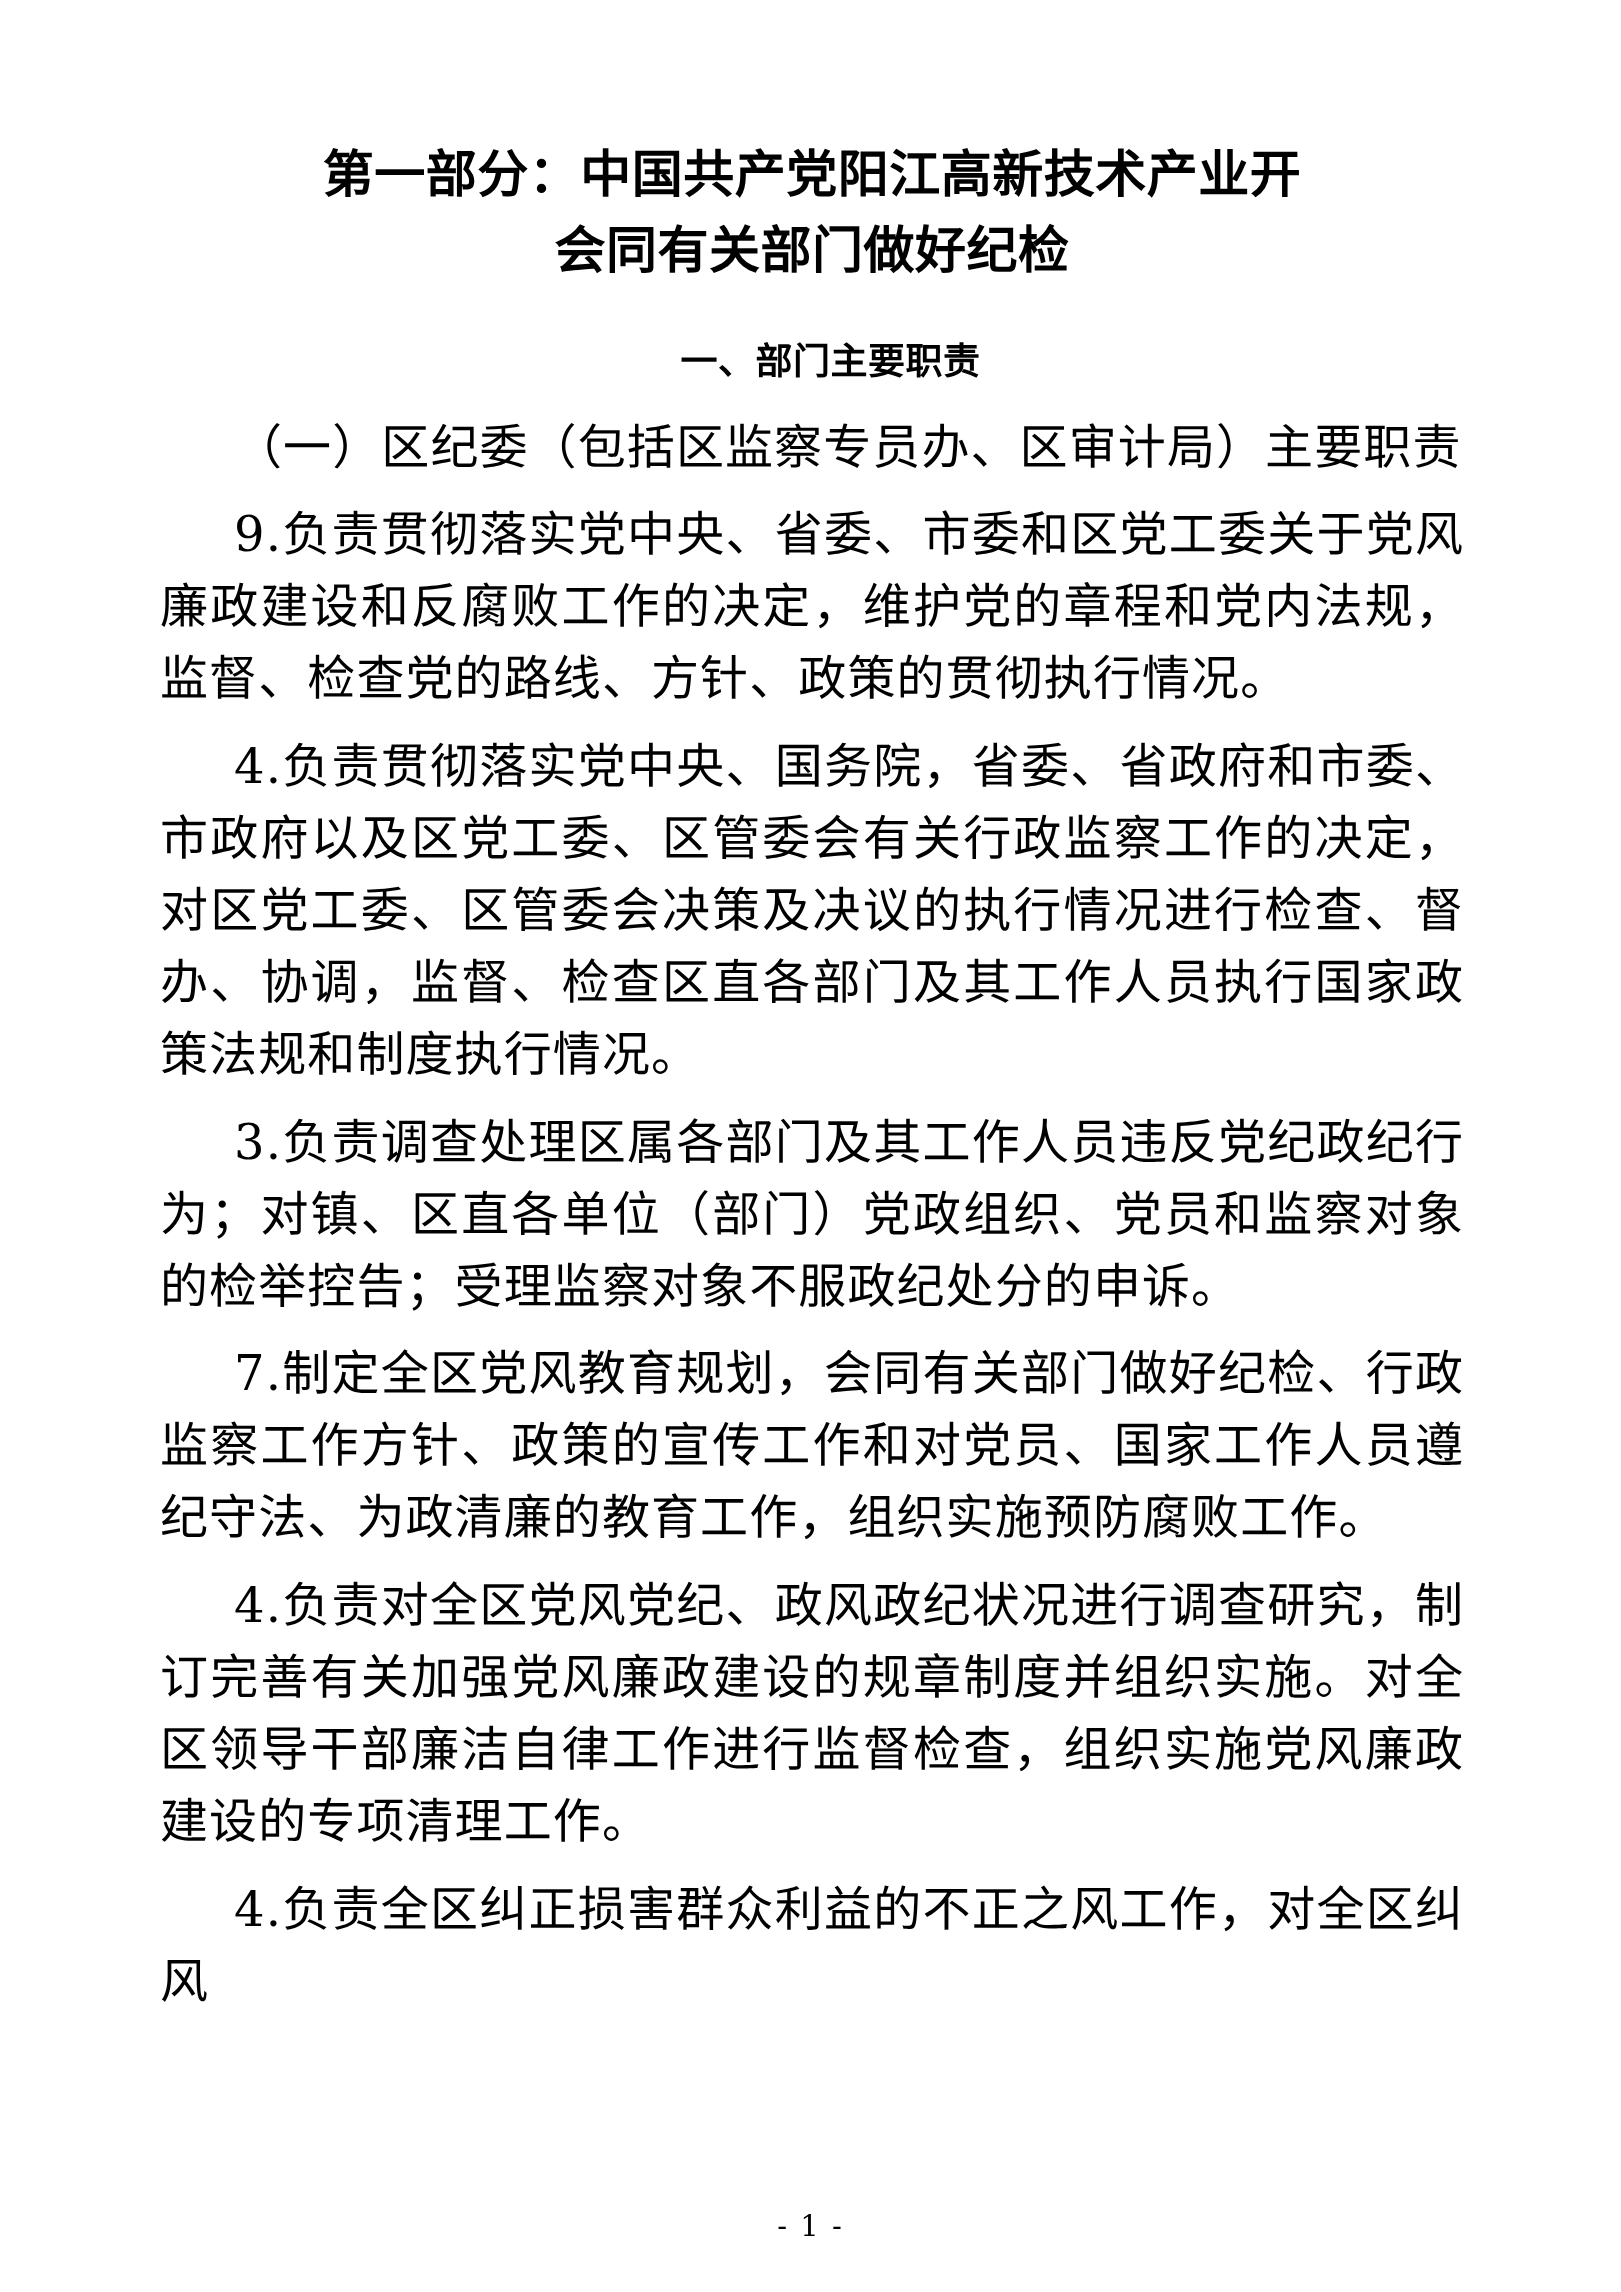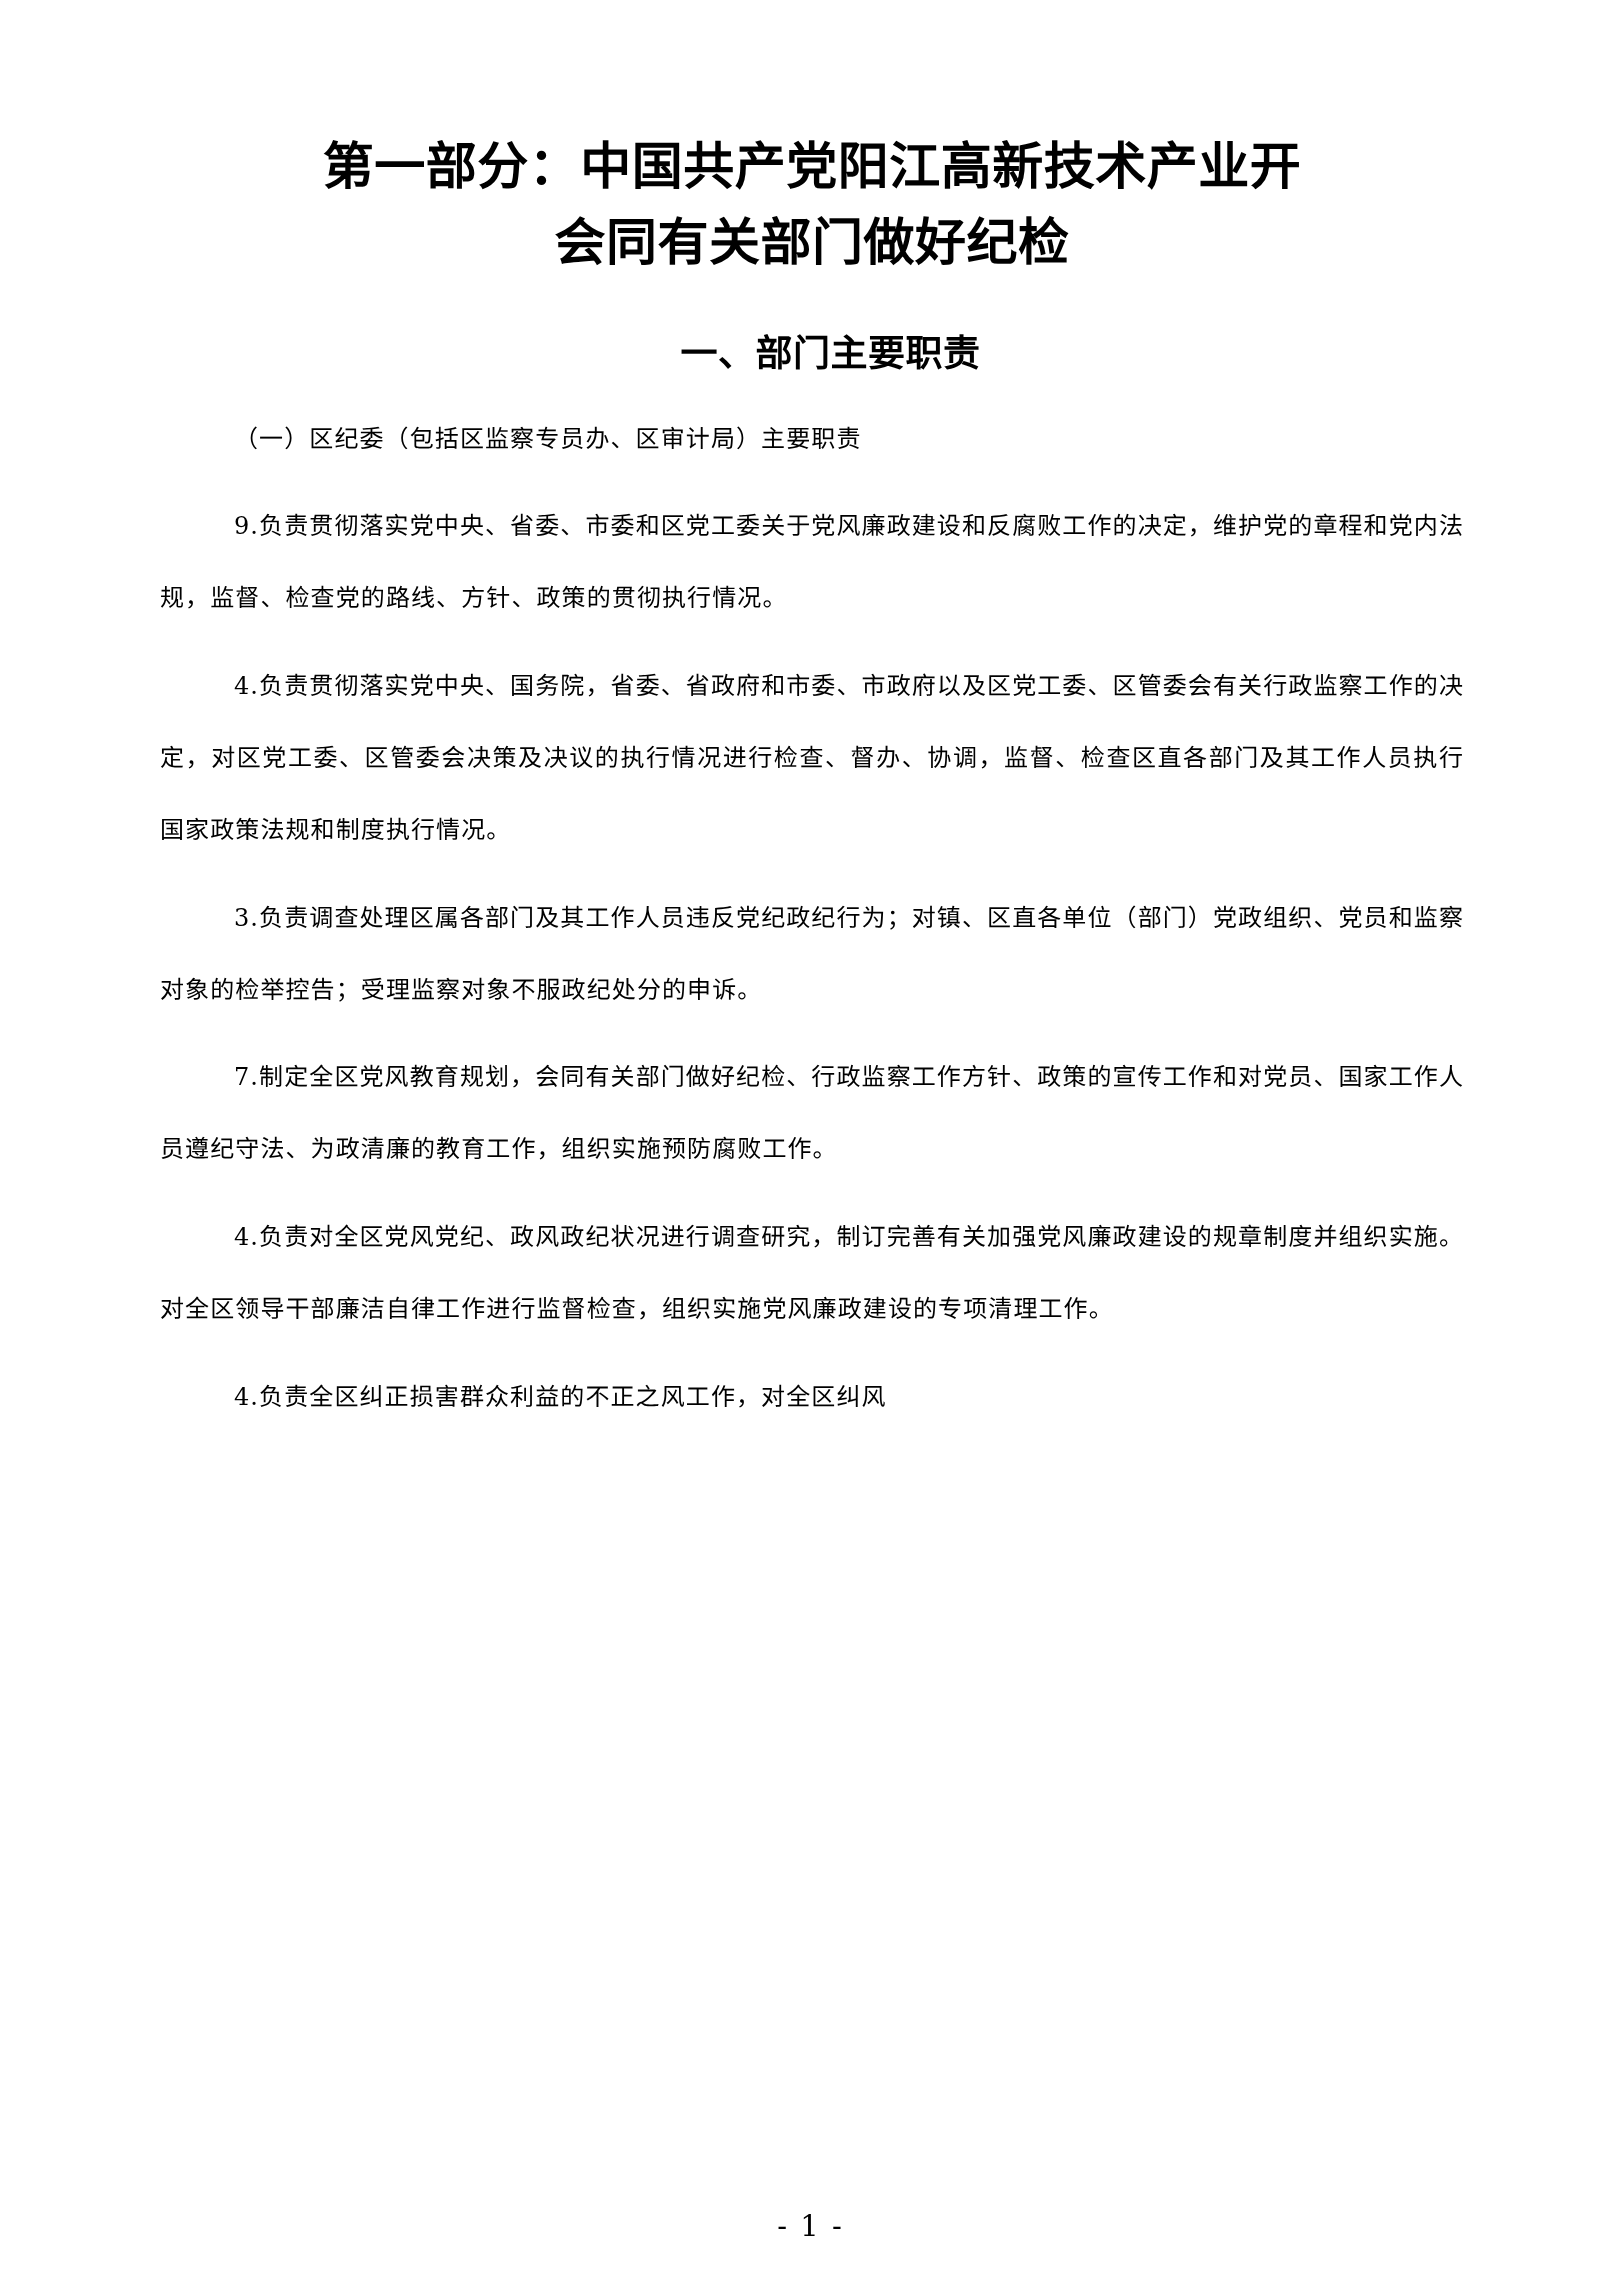--- a/index.html
+++ b/index.html
@@ -16,21 +16,21 @@
     position: relative;
     width: 1621px;
     height: 2293px;
     background: #ffffff;
     box-sizing: border-box;
     overflow: hidden;
   }
   .content {
     position: absolute;
     left: 160px;
-    top: 4px;
+    top: 12px;
     width: 1304px;
   }
 
   
   .doc-title {
     font-family: "DejaVu Sans", "Liberation Sans", sans-serif;
     font-weight: 700;
     font-size: 51px;
     line-height: 76px;
     text-align: center;
@@ -53,21 +53,21 @@
     padding-top: 45px;
     padding-left: 37px;
     letter-spacing: 0.5px;
     color: #000000;
     text-align: center;
   }
 
   
   .body-para {
     font-family: "DejaVu Serif", "Liberation Serif", serif;
-    font-size: 24px;
+    font-size: 48px;
     line-height: 72px;
     margin: 0;
     padding-top: 15.7px;
     text-align: justify;
     text-justify: inter-character;
     text-indent: 74px;
     letter-spacing: 1.1px;
     color: #000000;
     word-break: break-all;
   }

